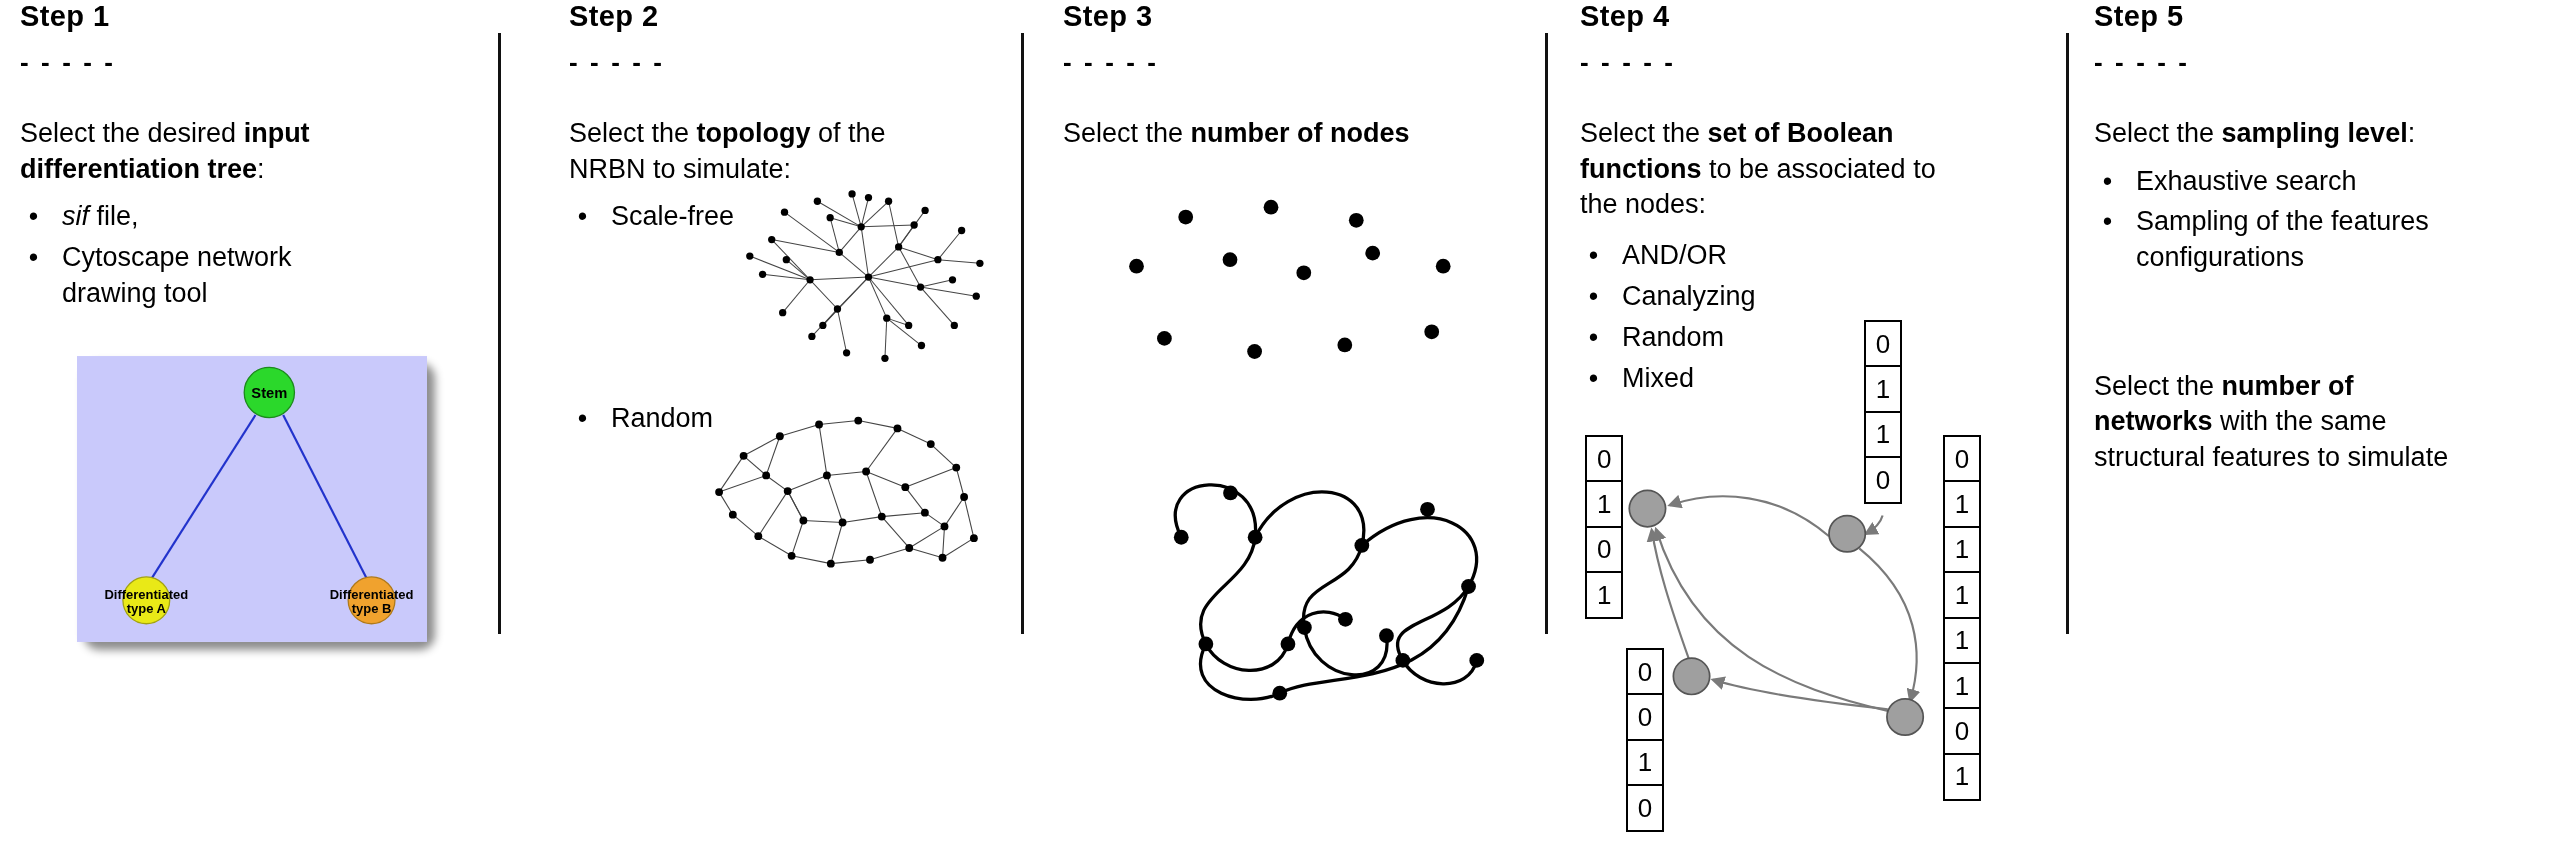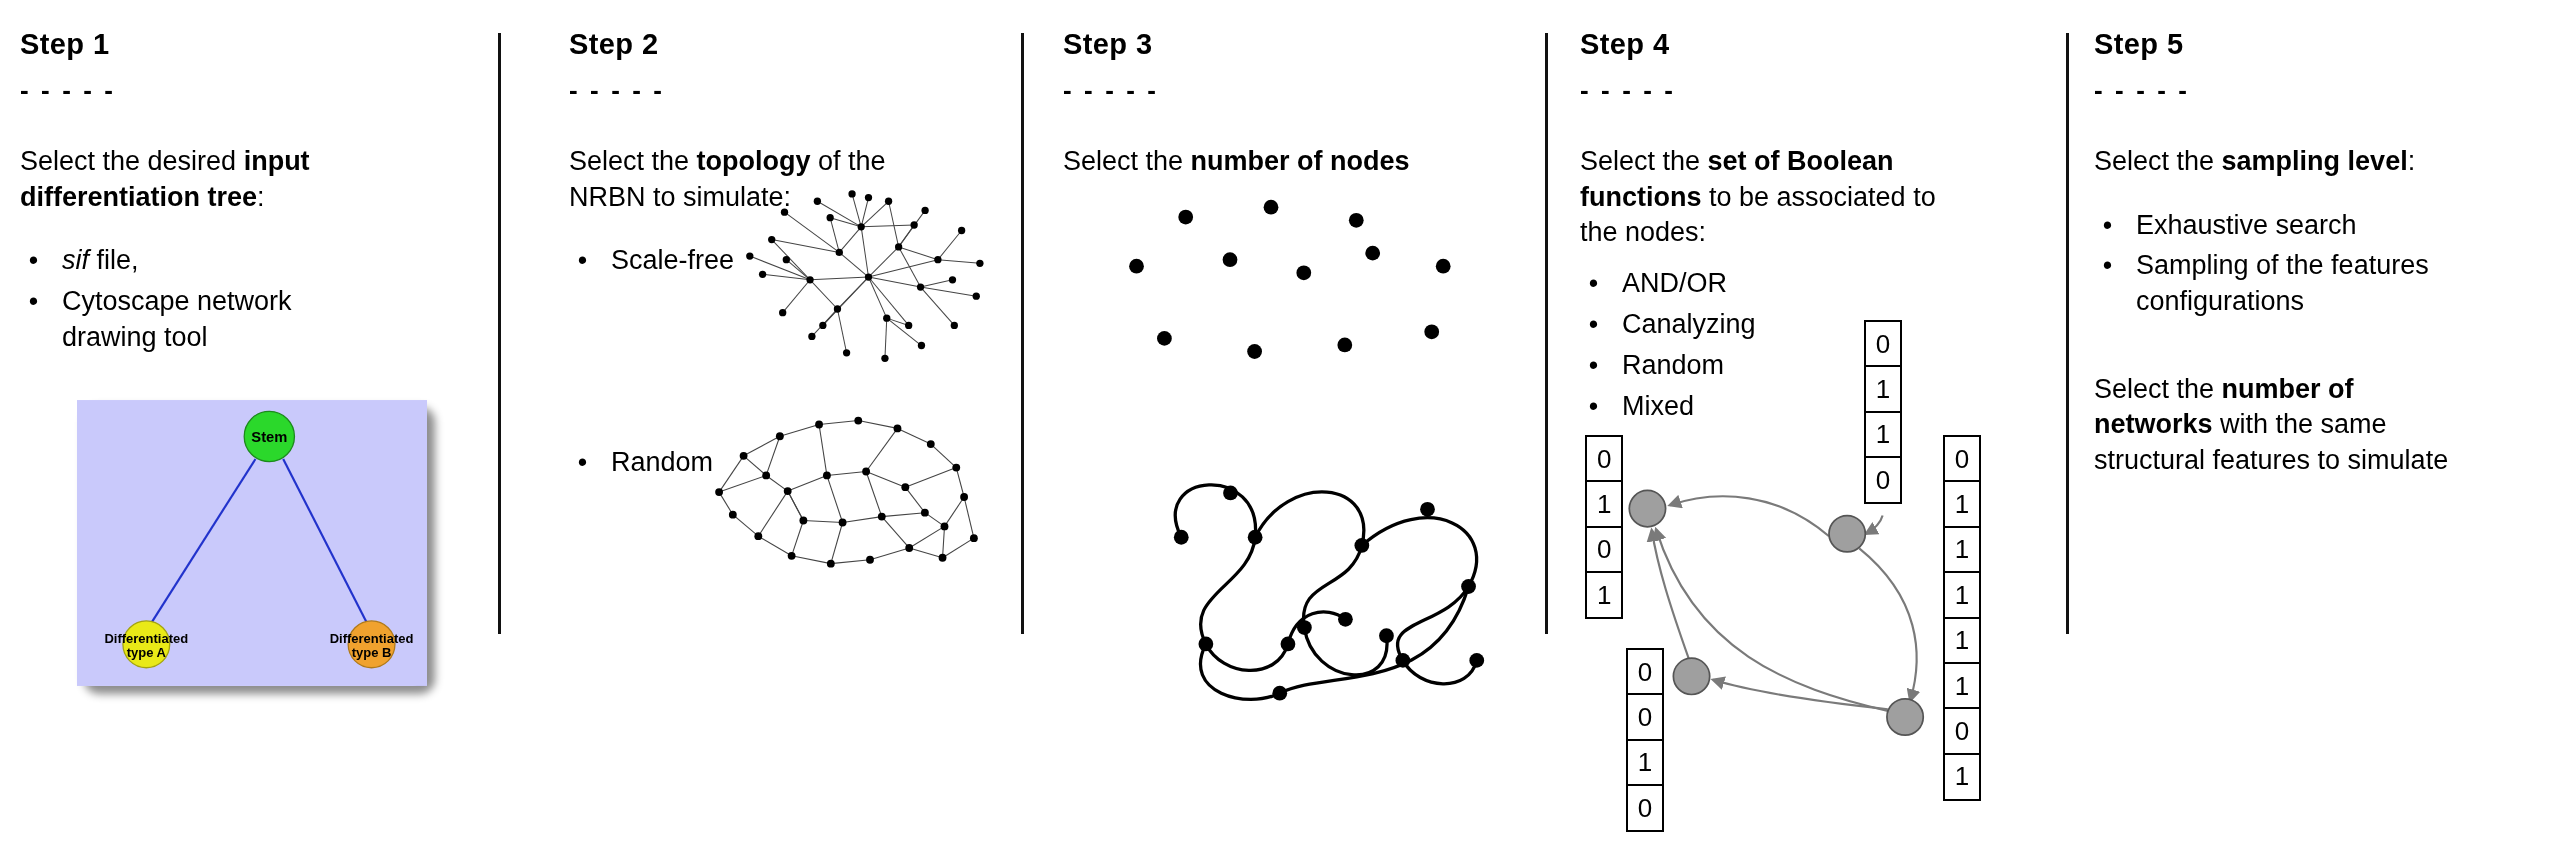--- a/index.html
+++ b/index.html
@@ -11,29 +11,29 @@
   .col { position:absolute; top:0; height:851px; }
   .col1 { left:20px;   width:485px; }
   .col2 { left:569px;  width:467px; }
   .col3 { left:1063px; width:478px; }
   .col4 { left:1580px; width:483px; }
   .col5 { left:2094px; width:478px; }
 
   .vline { position:absolute; top:33px; width:2.6px; height:601px; background:#111; }
   .vl1 { left:498px; } .vl2 { left:1021px; } .vl3 { left:1545px; } .vl4 { left:2066px; }
 
-  .step-title { font-size:29px; font-weight:bold; padding-top:28px; letter-spacing:0.4px; }
+  .step-title { font-size:29px; font-weight:bold; padding-top:0; letter-spacing:0.4px; }
   .dashes { font-size:26px; font-weight:bold; letter-spacing:2.6px; margin-top:14px; }
 
   .para { font-size:27px; line-height:1.32; margin-top:38px; white-space:pre-line; }
   .second-para { font-size:27px; line-height:1.32; white-space:pre-line; }
   .col3 .second-para { position:absolute; top:423px; left:0; }
-  .col5 .second-para { margin-top:52px; }
-
-  .bullets { list-style:none; font-size:27px; line-height:1.32; margin-top:28px; }
+  .col5 .second-para { margin-top:93px; }
+
+  .bullets { list-style:none; font-size:27px; line-height:1.32; margin-top:12px; }
   .bullets li { position:relative; padding-left:42px; margin-top:5.2px; white-space:pre-line; }
   .bullets li::before { content:"\2022"; position:absolute; left:8.7px; top:0; }
   .col2 .bullets li:nth-child(2) { margin-top:166px; }
   .col4 .bullets { margin-top:15.6px; }
 
   
   .tree-box { width:350px; height:286px; margin:45px 0 0 57px;
               box-shadow: 7.8px 7.8px 8.7px rgba(0,0,0,0.45); border-radius: 15px; }
   .tree-label    { font-size:15px; font-weight:bold; text-anchor:middle; fill:#000; }
   .tree-label-lg { font-size:17px; font-weight:bold; text-anchor:middle; fill:#000; }

